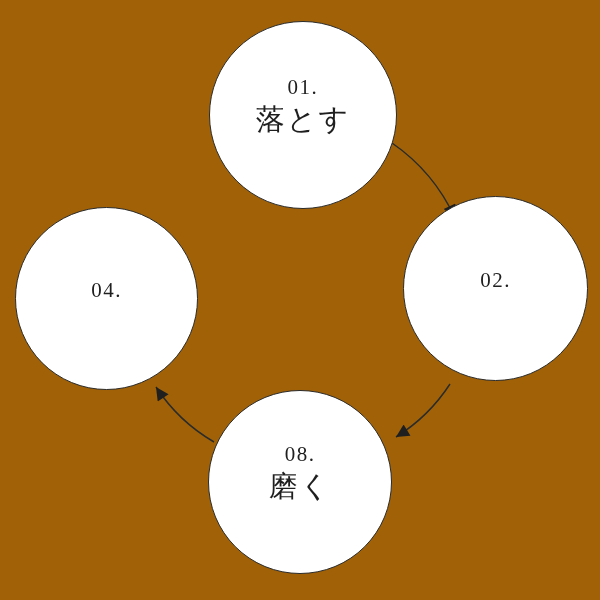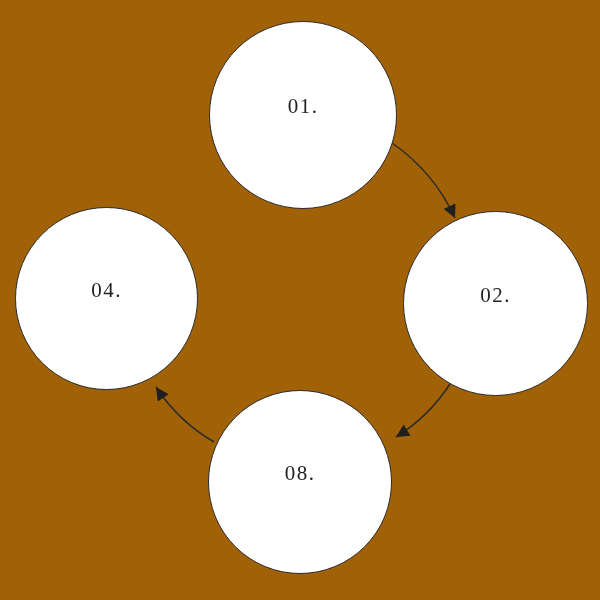--- a/index.html
+++ b/index.html
@@ -27,21 +27,21 @@
     position: absolute;
     box-sizing: border-box;
     border: 1.5px solid #2b2b2b;
     border-radius: 50%;
     background: #ffffff;
     display: flex;
     align-items: center;
     justify-content: center;
   }
   .c1 { left: 209px; top: 21px;  width: 188px; height: 188px; }
-  .c2 { left: 403px; top: 211px; width: 185px; height: 185px; }
+  .c2 { left: 403px; top: 196px; width: 185px; height: 185px; }
   .c3 { left: 208px; top: 390px; width: 184px; height: 184px; }
   .c4 { left: 15px;  top: 207px; width: 183px; height: 183px; }
   .step-text {
     text-align: center;
     transform: translateY(-9px);
     color: #1f1f1f;
   }
   .step-num {
     font-size: 21px;
     line-height: 26px;
@@ -70,32 +70,34 @@
       </marker>
     </defs>
     <path d="M 392 143 A 185 185 0 0 1 455 218" fill="none" stroke="#2b2b2b" stroke-width="1.5" marker-end="url(#ah)"></path>
     <path d="M 450 384 A 175 175 0 0 1 396 437" fill="none" stroke="#2b2b2b" stroke-width="1.5" marker-end="url(#ah)"></path>
     <path d="M 214 442 A 175 175 0 0 1 156 387" fill="none" stroke="#2b2b2b" stroke-width="1.5" marker-end="url(#ah)"></path>
   </svg>
 
   <div class="circle c1">
     <div class="step-text">
       <div class="step-num">01.</div>
+      <div class="step-label">落とす</div>
     </div>
   </div>
 
   <div class="circle c2">
     <div class="step-text">
       <div class="step-num">02.</div>
     </div>
   </div>
 
   <div class="circle c3">
     <div class="step-text">
       <div class="step-num">08.</div>
+      <div class="step-label">磨く</div>
     </div>
   </div>
 
   <div class="circle c4">
     <div class="step-text">
       <div class="step-num">04.</div>
     </div>
   </div>
 
 </div>

